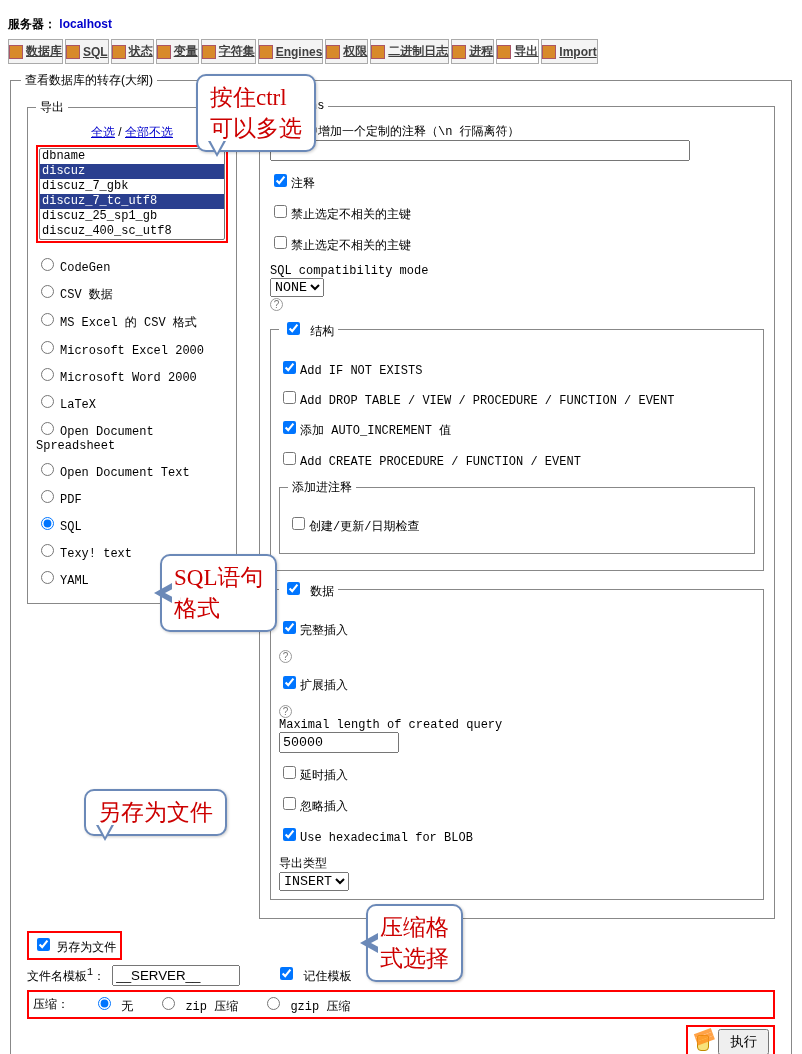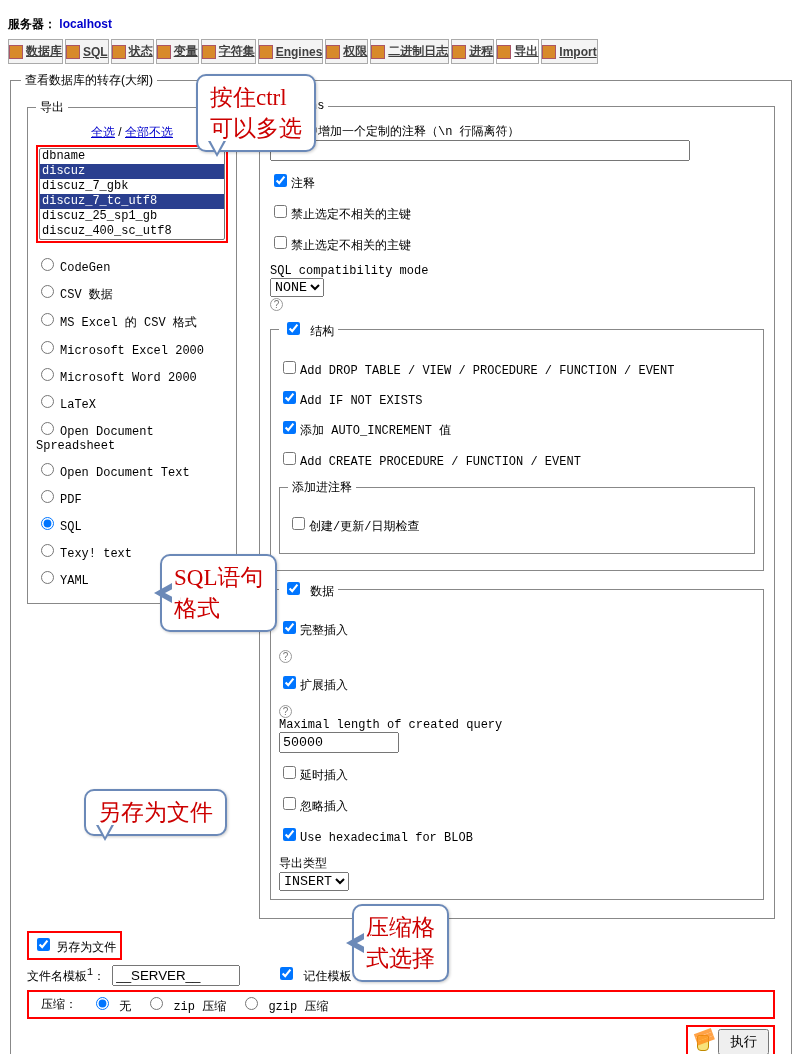--- a/index.html
+++ b/index.html
@@ -232,22 +232,22 @@
         <div class="chk-line"><input type="checkbox" id="c2" style=""><label for="c2">禁止选定不相关的主键</label></div>
         <div class="chk-line"><input type="checkbox" id="c3" style=""><label for="c3">禁止选定不相关的主键</label></div>
 
         <div class="mono" style="margin-top:6px">SQL compatibility mode</div>
         <select class="small-sel"><option>NONE</option></select>
         <div><span class="help-q">?</span></div>
 
 
         <fieldset class="sub-fs">
           <legend><input type="checkbox" id="se" checked="" style=""> <label for="se">结构</label></legend>
+          <div class="chk-line"><input type="checkbox" id="s2" checked="" style=""><label for="s2">Add IF NOT EXISTS</label></div>
           <div class="chk-line"><input type="checkbox" id="s1" style=""><label for="s1">Add DROP TABLE / VIEW / PROCEDURE / FUNCTION / EVENT</label></div>
-          <div class="chk-line"><input type="checkbox" id="s2" checked="" style=""><label for="s2">Add IF NOT EXISTS</label></div>
           <div class="chk-line"><input type="checkbox" id="s3" checked="" style=""><label for="s3">添加 AUTO_INCREMENT 值</label></div>
           <div class="chk-line"><input type="checkbox" id="s5" style=""><label for="s5">Add CREATE PROCEDURE / FUNCTION / EVENT</label></div>
           <fieldset class="sub-fs">
             <legend>添加进注释</legend>
             <div class="chk-line"><input type="checkbox" id="s6" style=""><label for="s6">创建/更新/日期检查</label></div>
           </fieldset>
         </fieldset>
 
         <fieldset class="sub-fs">
           <legend><input type="checkbox" id="de" checked="" style=""> <label for="de">数据</label></legend>
@@ -275,21 +275,21 @@
   </div>
 
   <div class="filetpl-row">
     <span><span>文件名模板</span><sup>1</sup>：</span>
     <input type="text" value="__SERVER__" style="">
     &nbsp;&nbsp;&nbsp;
     <input type="checkbox" id="rt" checked="" style="">
     <label for="rt">记住模板</label>
   </div>
 
-  <div class="compress-row redbox" style="display:flex;align-items:center;gap:14px;padding:2px 12px">
+  <div class="compress-row redbox" style="display:flex;align-items:center;gap:24px;padding:2px 4px">
     <span>压缩：</span>
     <label><input type="radio" name="cmp" id="cn" checked="" style=""> <span>无</span></label>
     <label><input type="radio" name="cmp" style=""> <span>zip 压缩</span></label>
     <label><input type="radio" name="cmp" style=""> <span>gzip 压缩</span></label>
   </div>
 
   <div class="exec-row">
     <span class="exec-red">
       <span class="cursor-icon"></span>
       <button class="exec-btn">执行</button>
@@ -308,18 +308,18 @@
   <span class="tail tail-bottom-left"></span>
 </div>
 <div class="callout" style="top:538px; left:156px;">
   <span id="co2">SQL语句<br>格式</span>
   <span class="tail tail-left"></span>
 </div>
 <div class="callout" style="top:773px; left:80px;">
   <span id="co3">另存为文件</span>
   <span class="tail tail-bottom-left"></span>
 </div>
-<div class="callout" style="top:888px; left:348px;">
+<div class="callout" style="top:888px; left:362px;">
   <span id="co4">压缩格<br>式选择</span>
   <span class="tail tail-left"></span>
 </div>
 
 </div>
 
 </body></html>

